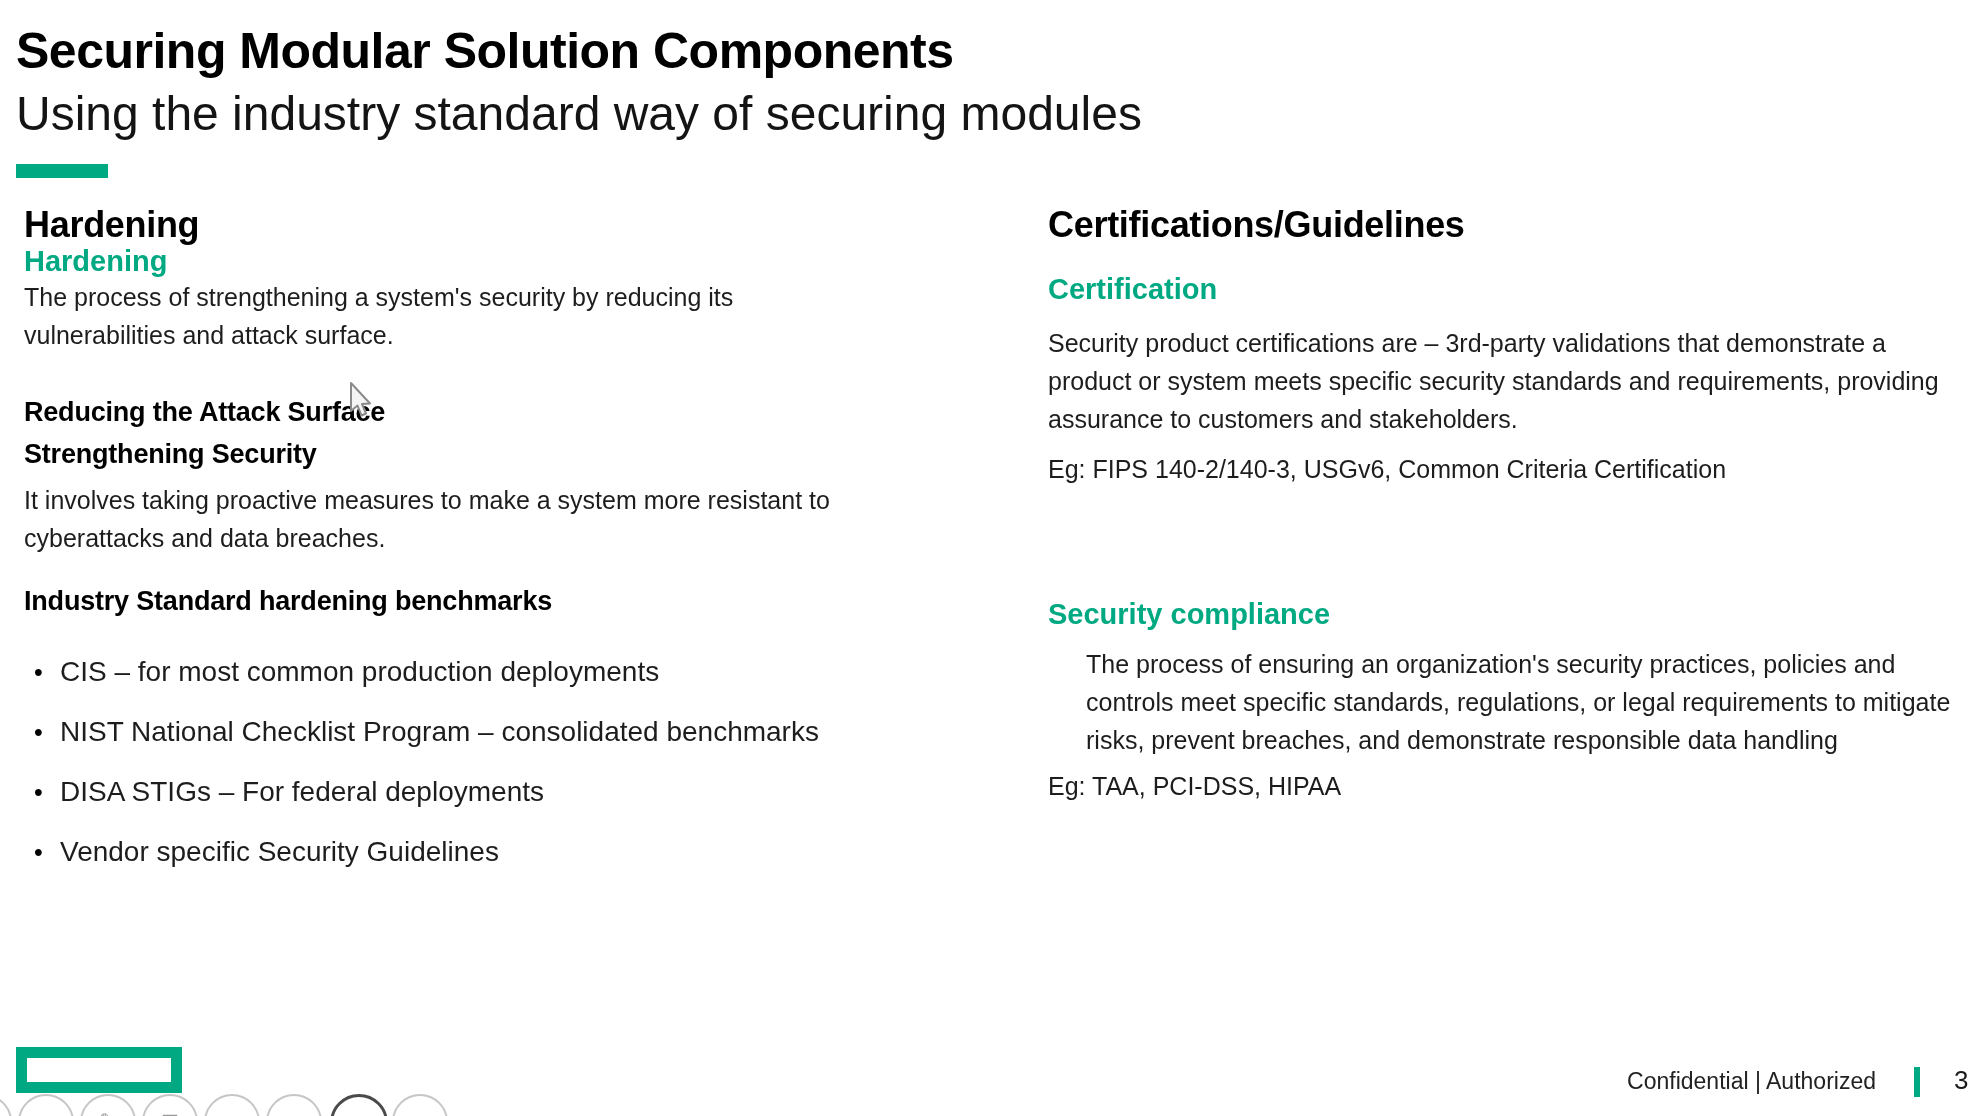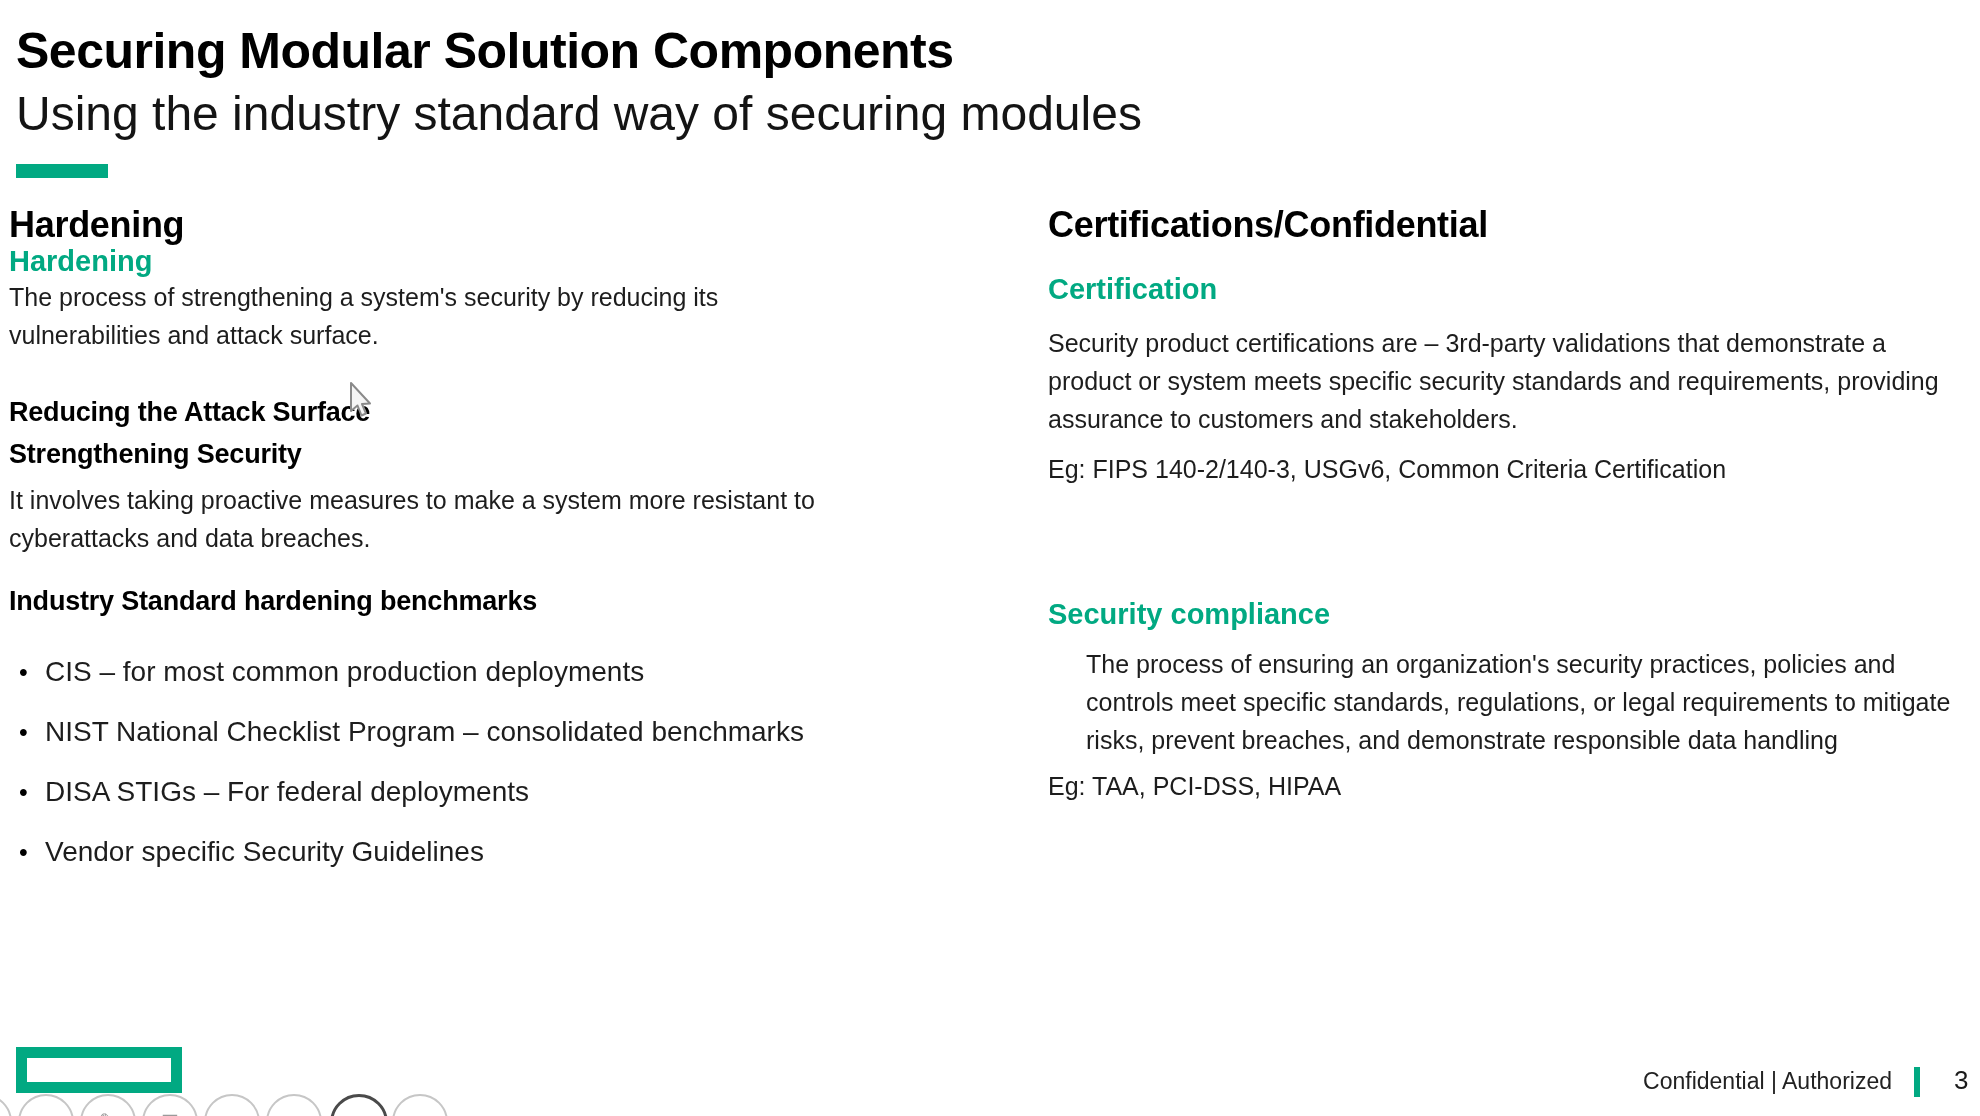--- a/index.html
+++ b/index.html
@@ -17,21 +17,21 @@
   }
   .subtitle{
     left:16px;top:86px;width:1400px;
     font-size:48px;font-weight:400;color:#141414;line-height:1.15;
   }
   .accent-bar{
     left:16px;top:164px;width:92px;height:14px;background:#01A982;
   }
   
   .col{position:absolute;top:205px;}
-  .col-left{left:9px;width:960px;}
+  .col-left{left:24px;width:960px;}
   .col-right{left:1048px;width:930px;}
   h3.section-heading{
     margin:0;font-size:36px;font-weight:800;color:#000;line-height:1.1;letter-spacing:-0.3px;
   }
   h4.green-subhead{
     margin:0;font-size:29px;font-weight:700;color:#01A982;line-height:1.15;
   }
   h5.bold-subhead{
     margin:0;font-size:27px;font-weight:700;color:#000;line-height:1.2;letter-spacing:-0.2px;
   }
@@ -49,21 +49,21 @@
   }
   ul.benchmark-list li::before{
     content:"\2022";position:absolute;left:0;top:0;color:#000;font-size:25px;
   }
   
   .hpe-logo{
     left:16px;top:1047px;width:144px;height:24px;
     border:11px solid #01A982;background:#fff;
   }
   .footer-classification{
-    top:1066px;right:88px;
+    top:1066px;right:104px;
     font-size:23px;color:#222;line-height:30px;
   }
   .footer-divider{
     top:1067px;left:1914px;width:6px;height:30px;background:#01A982;
   }
   .footer-page{
     top:1065px;left:1954px;font-size:26px;color:#1a1a1a;line-height:30px;
   }
   
   .toolbar-btn{
@@ -93,21 +93,21 @@
   <h5 class="bold-subhead" style="margin-top:28px;">Industry Standard hardening benchmarks</h5>
   <ul class="benchmark-list">
     <li>CIS – for most common production deployments</li>
     <li>NIST National Checklist Program – consolidated benchmarks</li>
     <li>DISA STIGs – For federal deployments</li>
     <li>Vendor specific Security Guidelines</li>
   </ul>
 </div>
 
 <div class="col col-right">
-  <h3 class="section-heading">Certifications/Confidential</h3>
+  <h3 class="section-heading">Certifications/Guidelines</h3>
   <h4 class="green-subhead" style="margin-top:28px;">Certification</h4>
   <p class="body-text" style="margin-top:18px;max-width:922px;">Security product certifications are – 3rd-party validations that demonstrate a product or system meets specific security standards and requirements, providing assurance to customers and stakeholders.</p>
   <p class="body-text" style="margin-top:12px;max-width:930px;">Eg: FIPS 140-2/140-3, USGv6, Common Criteria Certification</p>
   <h4 class="green-subhead" style="margin-top:110px;">Security compliance</h4>
   <p class="body-text" style="margin-top:14px;max-width:932px;margin-left:38px;">The process of ensuring an organization's security practices, policies and controls meet specific standards, regulations, or legal requirements to mitigate risks, prevent breaches, and demonstrate responsible data handling</p>
   <p class="body-text" style="margin-top:8px;max-width:930px;">Eg: TAA, PCI-DSS, HIPAA</p>
 </div>
 
 <div class="abs hpe-logo"></div>
 <div class="abs footer-classification">Confidential | Authorized</div>

